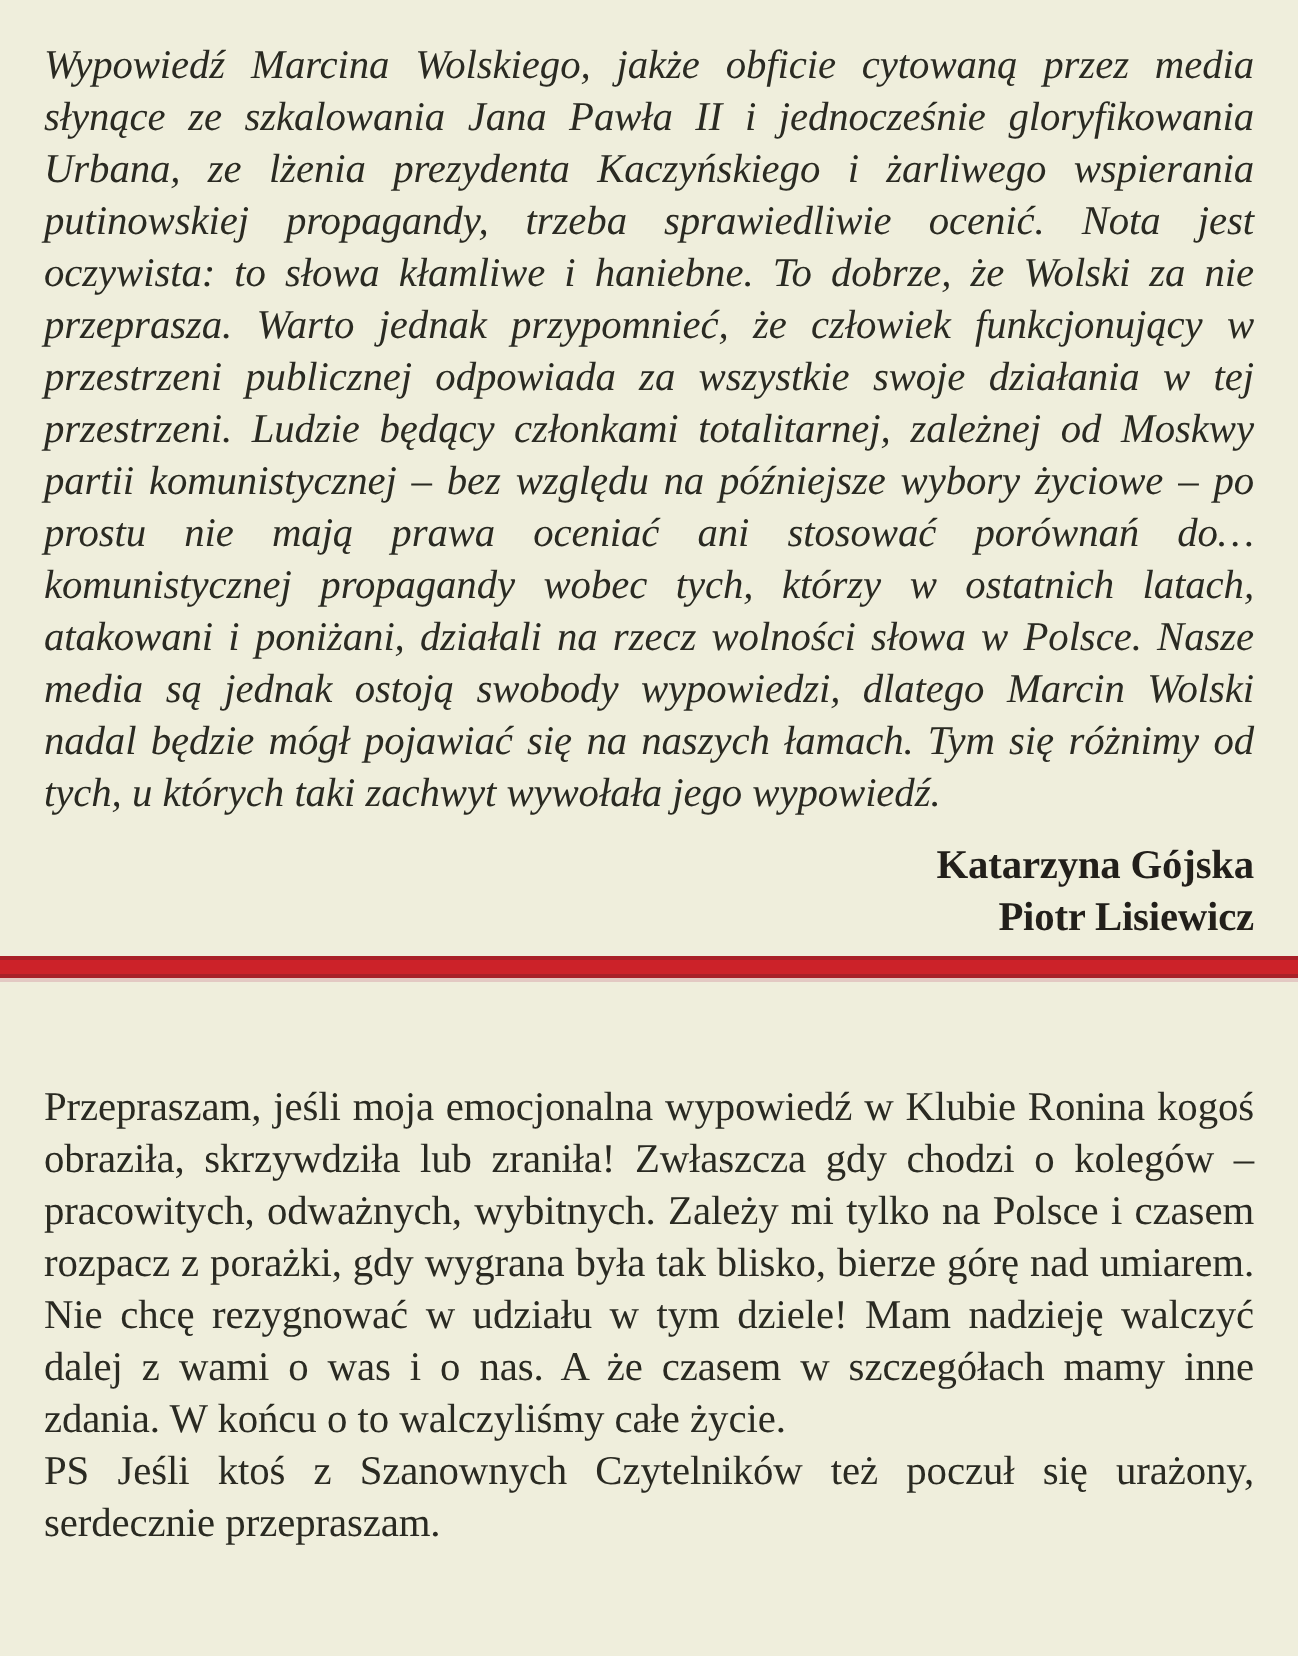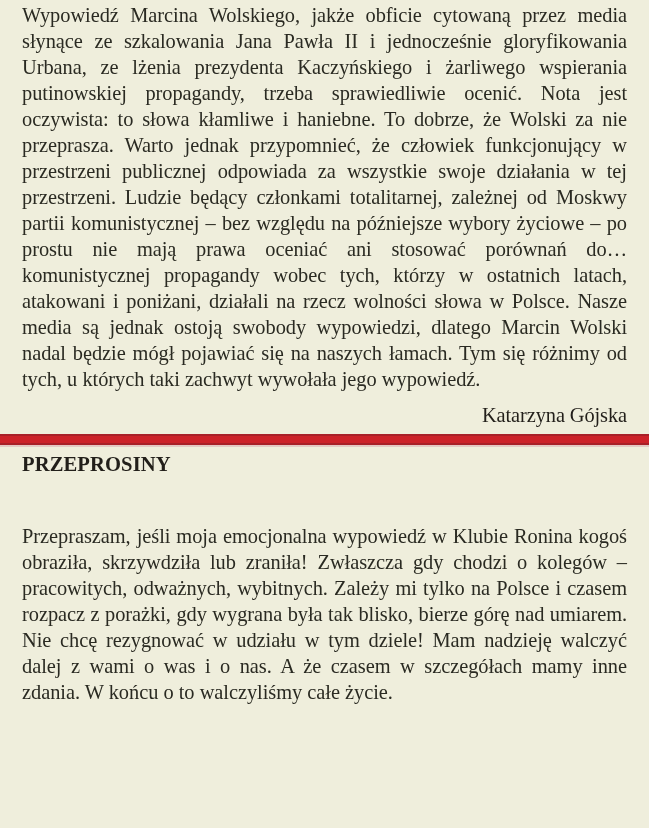--- a/index.html
+++ b/index.html
@@ -22,21 +22,22 @@
     background: #efeedc;
     box-sizing: border-box;
     display: flex;
     flex-direction: column;
   }
   .article {
     padding: 0 22px;
     box-sizing: border-box;
   }
   .article-top {
-    padding-top: 2px;
+    padding-top: 20px;
+    font-style: italic;
   }
   .body-text {
     font-size: 20.4px;
     line-height: 26px;
     text-align: justify;
     text-justify: inter-word;
     margin: 0;
     letter-spacing: -0.05px;
     word-spacing: 0.1px;
     color: #2a2a22;
@@ -47,21 +48,21 @@
   }
   .signature-block {
     margin: 0;
     padding: 0 22px;
     box-sizing: border-box;
     text-align: right;
   }
   .signature {
     font-size: 20.4px;
     line-height: 26px;
-    font-weight: normal;
+    font-weight: bold;
     letter-spacing: -0.1px;
     color: #221f1a;
     margin: 0;
     display: block;
   }
   .sig-spacer {
     height: 10px;
   }
   .divider {
     width: 100%;
@@ -109,34 +110,37 @@
 <div class="page">
 
   <div class="article article-top">
     <p class="body-text last-line-left">Wypowiedź Marcina Wolskiego, jakże obficie cytowaną przez media słynące ze szkalowania Jana Pawła II i jednocześnie gloryfikowania Urbana, ze lżenia prezydenta Kaczyńskiego i żarliwego wspierania putinowskiej propagandy, trzeba sprawiedliwie ocenić. Nota jest oczywista: to słowa kłamliwe i haniebne. To dobrze, że Wolski za nie przeprasza. Warto jednak przypomnieć, że człowiek funkcjonujący w przestrzeni publicznej odpowiada za wszystkie swoje działania w tej przestrzeni. Ludzie będący członkami totalitarnej, zależnej od Moskwy partii komunistycznej – bez względu na późniejsze wybory życiowe – po prostu nie mają prawa oceniać ani stosować porównań do… komunistycznej propagandy wobec tych, którzy w ostatnich latach, atakowani i poniżani, działali na rzecz wolności słowa w Polsce. Nasze media są jednak ostoją swobody wypowiedzi, dlatego Marcin Wolski nadal będzie mógł pojawiać się na naszych łamach. Tym się różnimy od tych, u których taki zachwyt wywołała jego wypowiedź.</p>
   </div>
 
   <div class="sig-spacer"></div>
 
   <div class="signature-block">
     <span class="signature">Katarzyna Gójska</span>
+    <span class="signature">Piotr Lisiewicz</span>
   </div>
 
   <div class="spacer-6"></div>
 
   <div class="divider">
     <div class="band-top"></div>
     <div class="band-mid"></div>
     <div class="band-low"></div>
     <div class="band-fade"></div>
   </div>
 
   <div class="spacer-4"></div>
 
-  <h2 class="section-heading">PRZEPROSINY</h2>
 
   <div class="article article-bottom">
     <p class="body-text last-line-left">Przepraszam, jeśli moja emocjonalna wypowiedź w Klubie Ronina kogoś obraziła, skrzywdziła lub zraniła! Zwłaszcza gdy chodzi o kolegów – pracowitych, odważnych, wybitnych. Zależy mi tylko na Polsce i czasem rozpacz z porażki, gdy wygrana była tak blisko, bierze górę nad umiarem. Nie chcę rezygnować w udziału w tym dziele! Mam nadzieję walczyć dalej z wami o was i o nas. A że czasem w szczegółach mamy inne zdania. W końcu o to walczyliśmy całe życie.</p>
   </div>
 
 
+  <div class="article">
+    <p class="body-text last-line-left">PS Jeśli ktoś z Szanownych Czytelników też poczuł się urażony, serdecznie przepraszam.</p>
+  </div>
 
 </div>
 
 </body></html>

